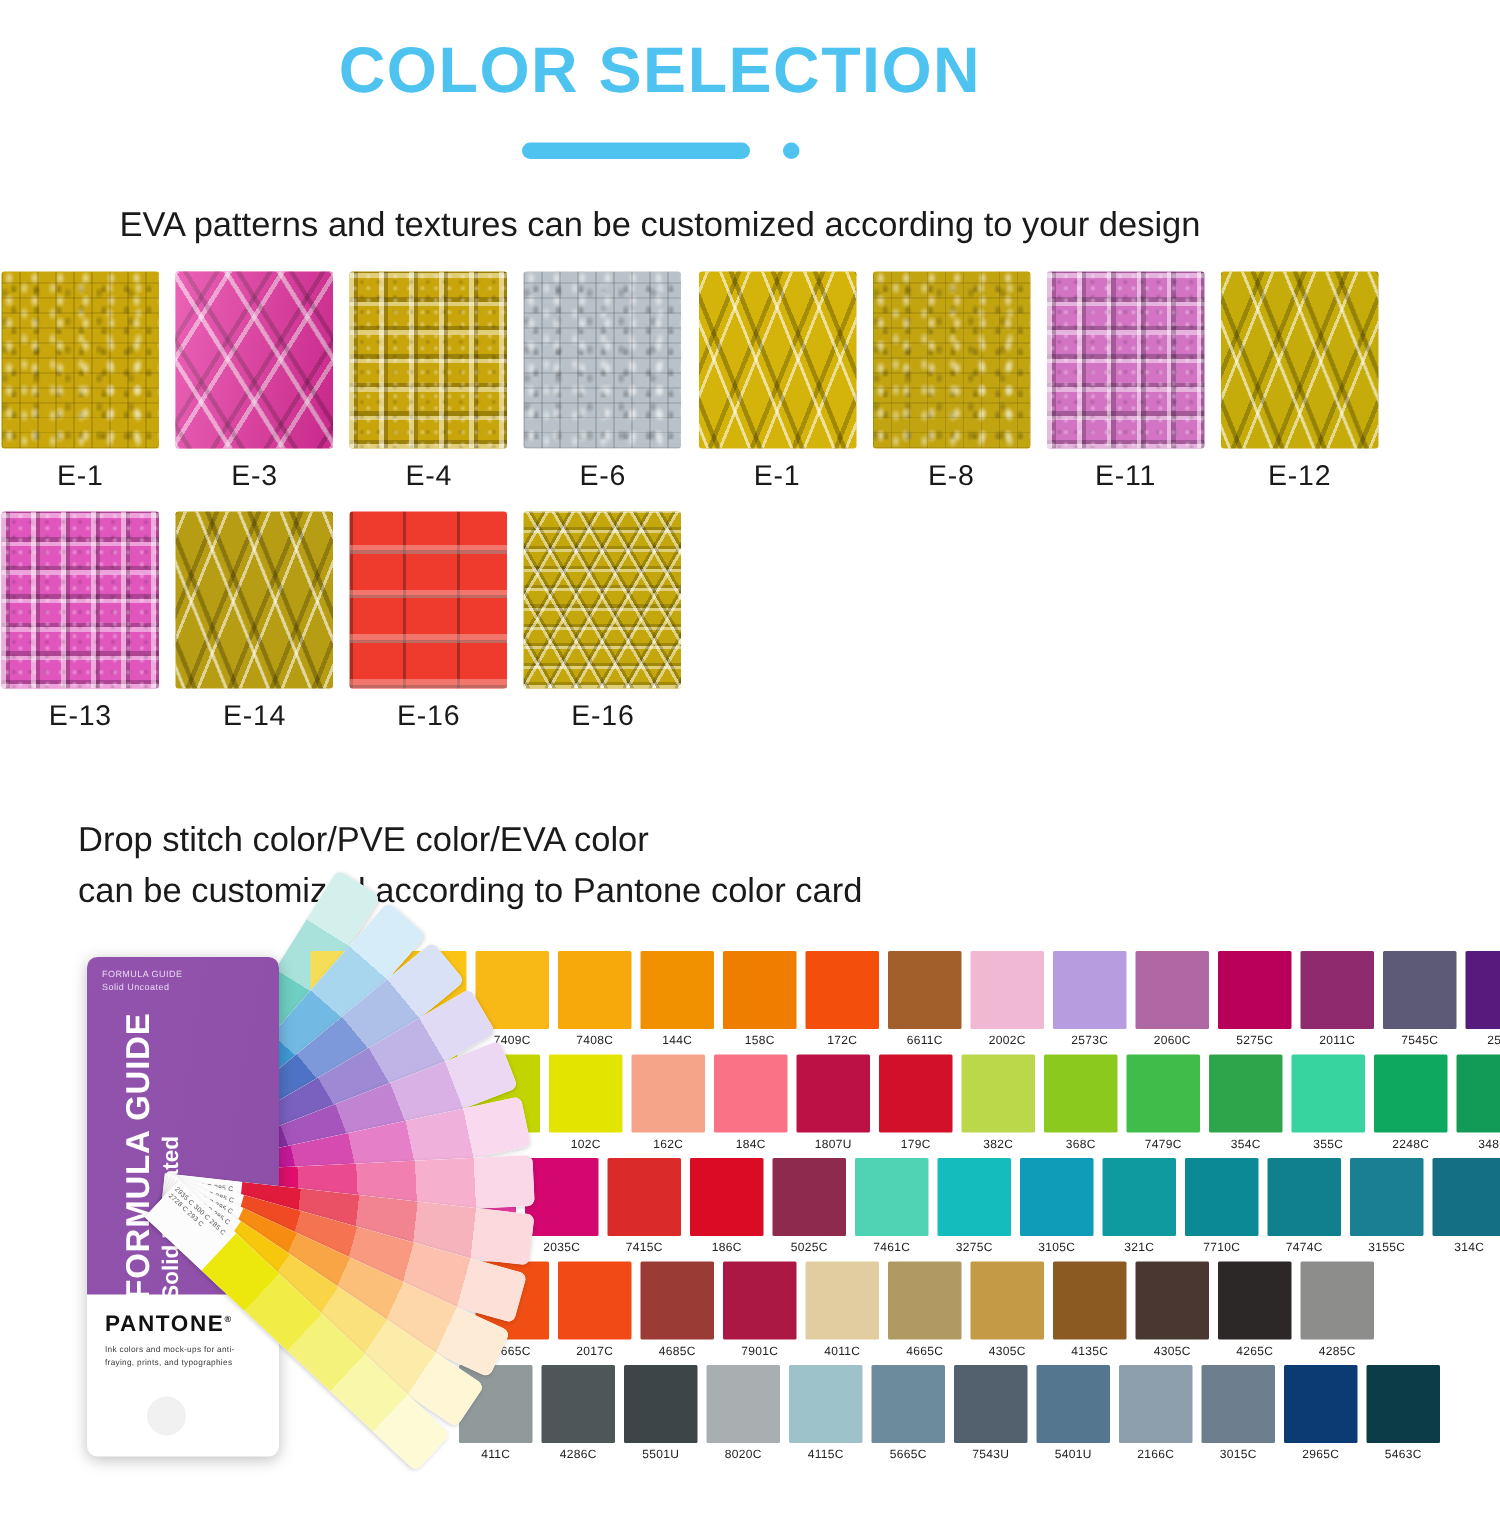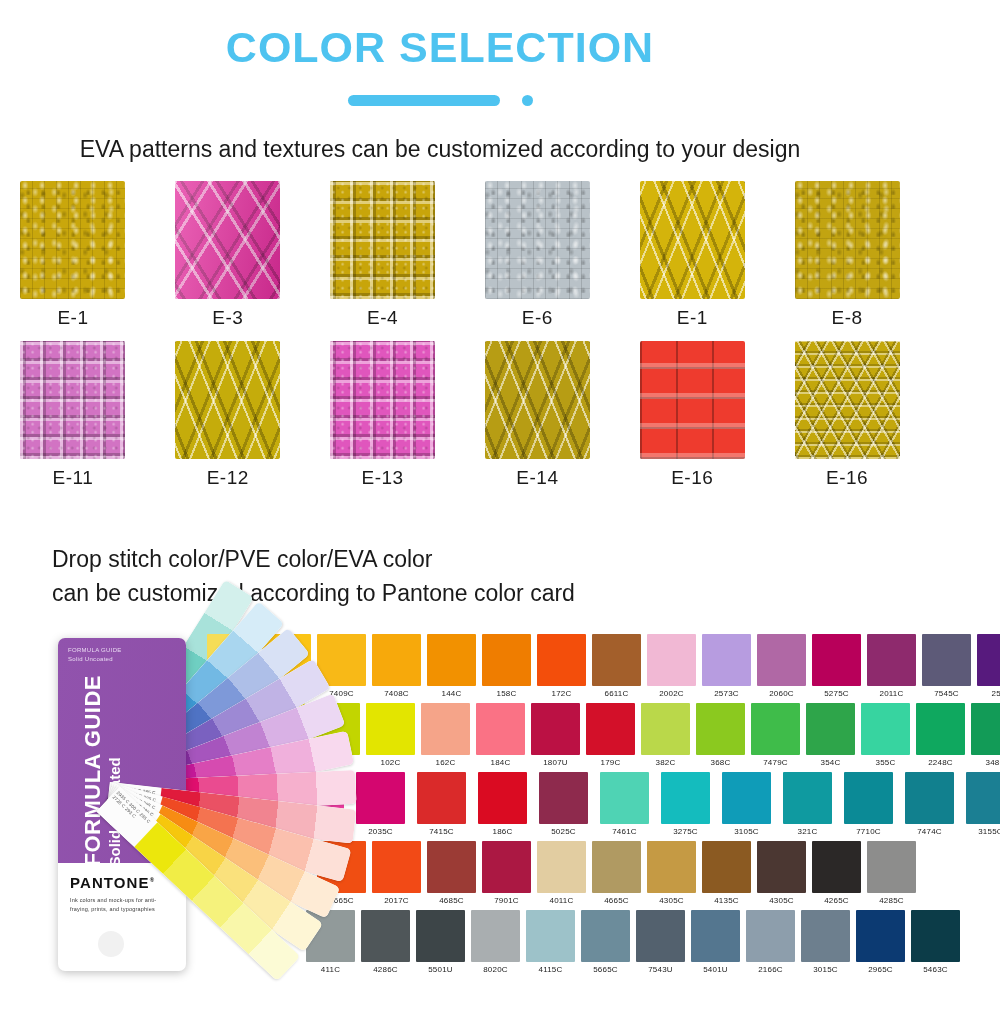--- a/index.html
+++ b/index.html
@@ -31,21 +31,21 @@
     font-size: 23px;
     color: #1a1a1a;
     font-weight: 400;
   }
 
   
   .tex-grid {
     margin: 18px auto 0;
     width: 920px;
     display: grid;
-    grid-template-columns: repeat(6, 1fr);
+    grid-template-columns: repeat(8, 1fr);
     column-gap: 9px;
     row-gap: 0px;
   }
   .tex-cell { display:flex; flex-direction:column; align-items:center; }
   .swatch {
     width: 105px; height: 118px;
     border-radius: 2px;
     position: relative;
     overflow: hidden;
   }
@@ -203,21 +203,21 @@
   .prow { display:flex; gap:6px; margin-bottom: 3px; position:relative; }
   .pcell { width: 49px; }
   .pchip { width:49px; height: 52px; border-radius:1px; }
   .pcode {
     font-size:8px; color:#222; text-align:center;
     padding-top:3px; height:14px; letter-spacing:.2px;
     font-family:"Liberation Sans", sans-serif;
     filter: blur(.35px);
   }
   .prow.r2 { padding-left: 49px; }
-  .prow.r3 { padding-left: 88px; gap: 12px; }
+  .prow.r3 { padding-left: 88px; }
   .prow.r4 { padding-left: 110px; }
   .prow.r5 { padding-left: 99px; }
 </style>
 </head>
 <body>
 
 <div class="page">
 
   <h1 class="title">COLOR SELECTION</h1>
 

